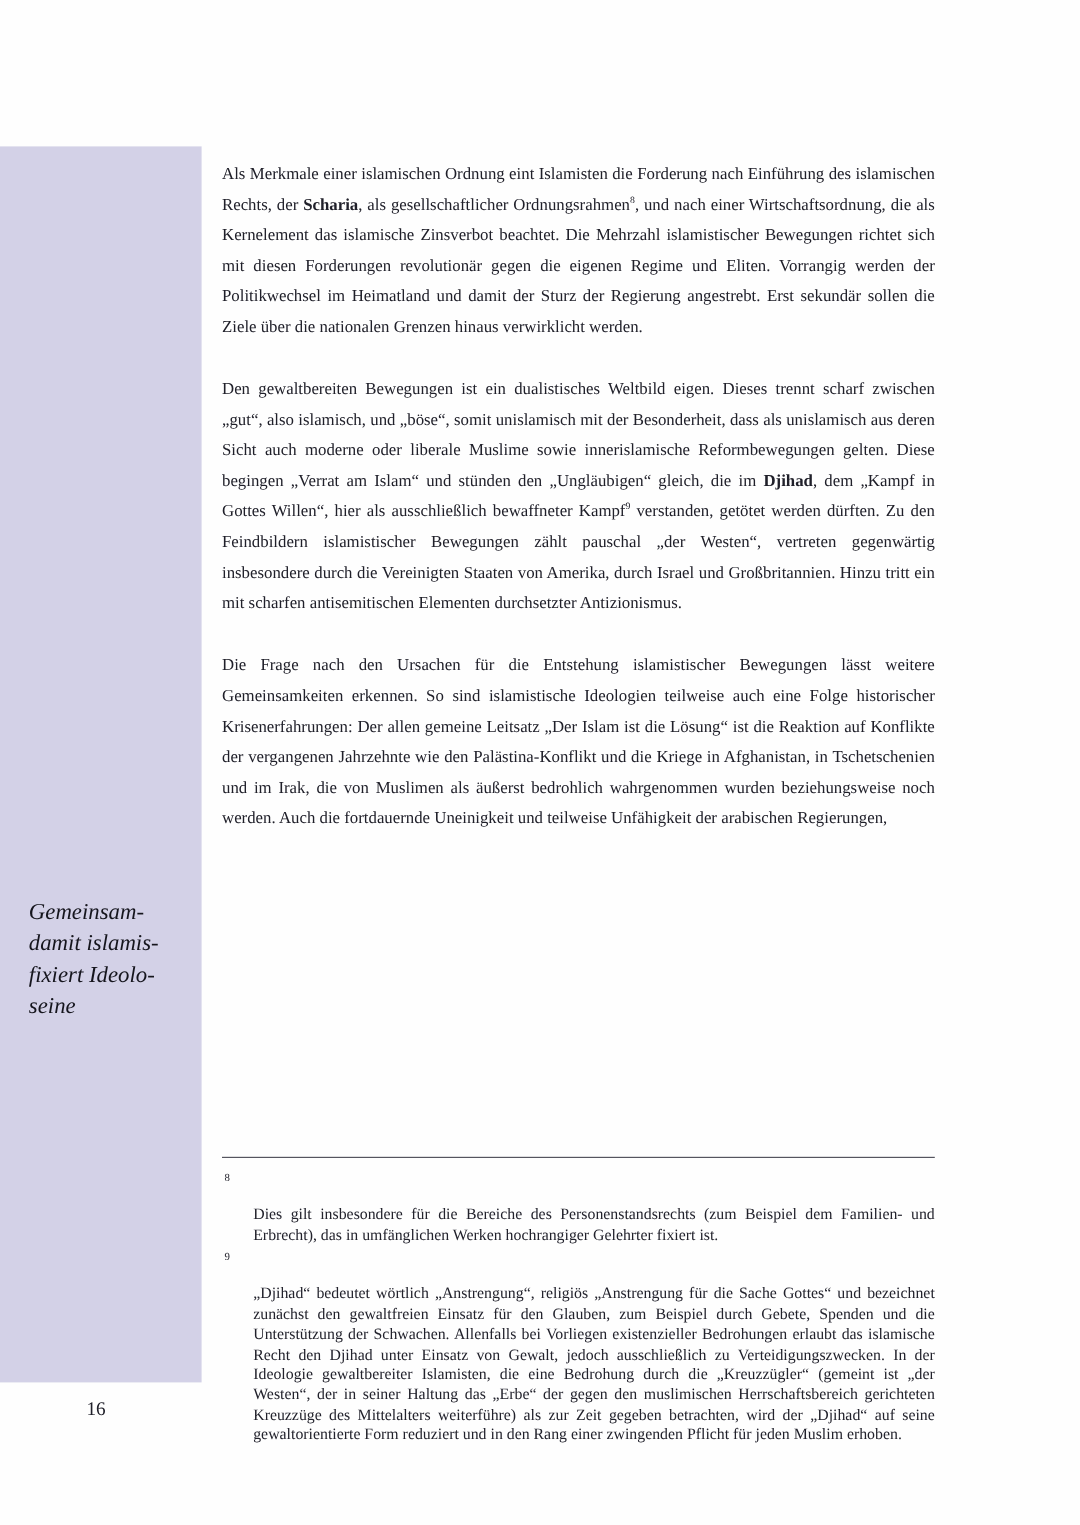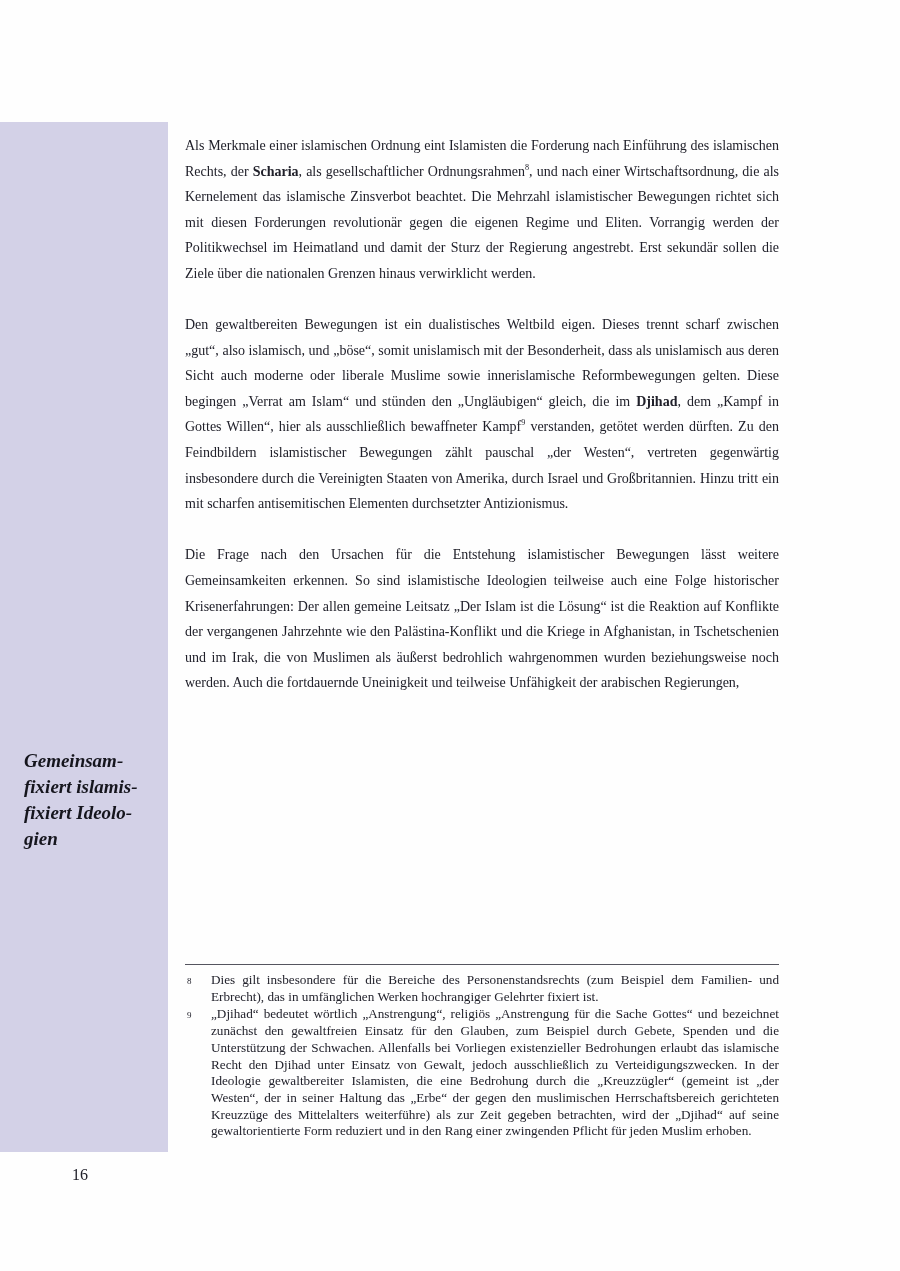--- a/index.html
+++ b/index.html
@@ -24,21 +24,21 @@
     height: 1030px;
     background: #d3d1e7;
   }
   .margin-note {
     position: absolute;
     left: 24px;
     top: 748px;
     width: 138px;
     font-size: 19px;
     line-height: 26px;
-    font-weight: bold;
+    font-weight: normal;
     font-style: italic;
     color: #15151d;
   }
   .content {
     position: absolute;
     left: 185px;
     top: 133px;
     width: 594px;
     text-align: justify;
     hyphens: auto;
@@ -78,42 +78,43 @@
   .fn-marker {
     flex: 0 0 24px;
     font-size: 9px;
     padding-top: 1px;
     padding-left: 2px;
   }
   .fn-text {
     flex: 1 1 auto;
     text-align: justify;
     hyphens: auto;
+    margin-top: 32px;
     -webkit-hyphens: auto;
   }
   .page-number {
     position: absolute;
     left: 72px;
     top: 1166px;
     font-size: 16px;
     color: #20202a;
   }
 </style>
 </head>
 <body>
 
 <div class="page">
 
   <div class="sidebar-band"></div>
 
   <div class="margin-note">
       <div>Gemeinsam-</div>
-      <div>fixiert islamis-</div>
+      <div>damit islamis-</div>
       <div>fixiert Ideolo-</div>
-      <div>gien</div>
+      <div>seine</div>
     </div>
 
   <div class="content">
     <p class="body-para"><span>Als Merkmale einer islamischen Ordnung eint Islamisten die Forderung nach Einführung des islamischen Rechts, der </span><span style="font-weight: bold;">Scharia</span><span>, als gesellschaftlicher Ordnungsrahmen</span><sup>8</sup><span>, und nach einer Wirtschaftsordnung, die als Kernelement das islamische Zinsverbot beachtet. Die Mehrzahl islamistischer Bewegungen richtet sich mit diesen Forderungen revolutionär gegen die eigenen Regime und Eliten. Vorrangig werden der Politikwechsel im Heimatland und damit der Sturz der Regierung angestrebt. Erst sekundär sollen die Ziele über die nationalen Grenzen hinaus verwirklicht werden.</span></p>
     <p class="body-para"><span>Den gewaltbereiten Bewegungen ist ein dualistisches Weltbild eigen. Dieses trennt scharf zwischen „gut“, also islamisch, und „böse“, somit unislamisch mit der Besonderheit, dass als unislamisch aus deren Sicht auch moderne oder liberale Muslime sowie innerislamische Reformbewegungen gelten. Diese begingen „Verrat am Islam“ und stünden den „Ungläubigen“ gleich, die im </span><span style="font-weight: bold;">Djihad</span><span>, dem „Kampf in Gottes Willen“, hier als ausschließlich bewaffneter Kampf</span><sup>9</sup><span> verstanden, getötet werden dürften. Zu den Feindbildern islamistischer Bewegungen zählt pauschal „der Westen“, vertreten gegenwärtig insbesondere durch die Vereinigten Staaten von Amerika, durch Israel und Großbritannien. Hinzu tritt ein mit scharfen antisemitischen Elementen durchsetzter Antizionismus.</span></p>
     <p class="body-para"><span>Die Frage nach den Ursachen für die Entstehung islamistischer Bewegungen lässt weitere Gemeinsamkeiten erkennen. So sind islamistische Ideologien teilweise auch eine Folge historischer Krisenerfahrungen: Der allen gemeine Leitsatz „Der Islam ist die Lösung“ ist die Reaktion auf Konflikte der vergangenen Jahrzehnte wie den Palästina-Konflikt und die Kriege in Afghanistan, in Tschetschenien und im Irak, die von Muslimen als äußerst bedrohlich wahrgenommen wurden beziehungsweise noch werden. Auch die fortdauernde Uneinigkeit und teilweise Unfähigkeit der arabischen Regierungen,</span></p>
   </div>
 
   <div class="footnote-section">
     <div class="footnote-rule"></div>

